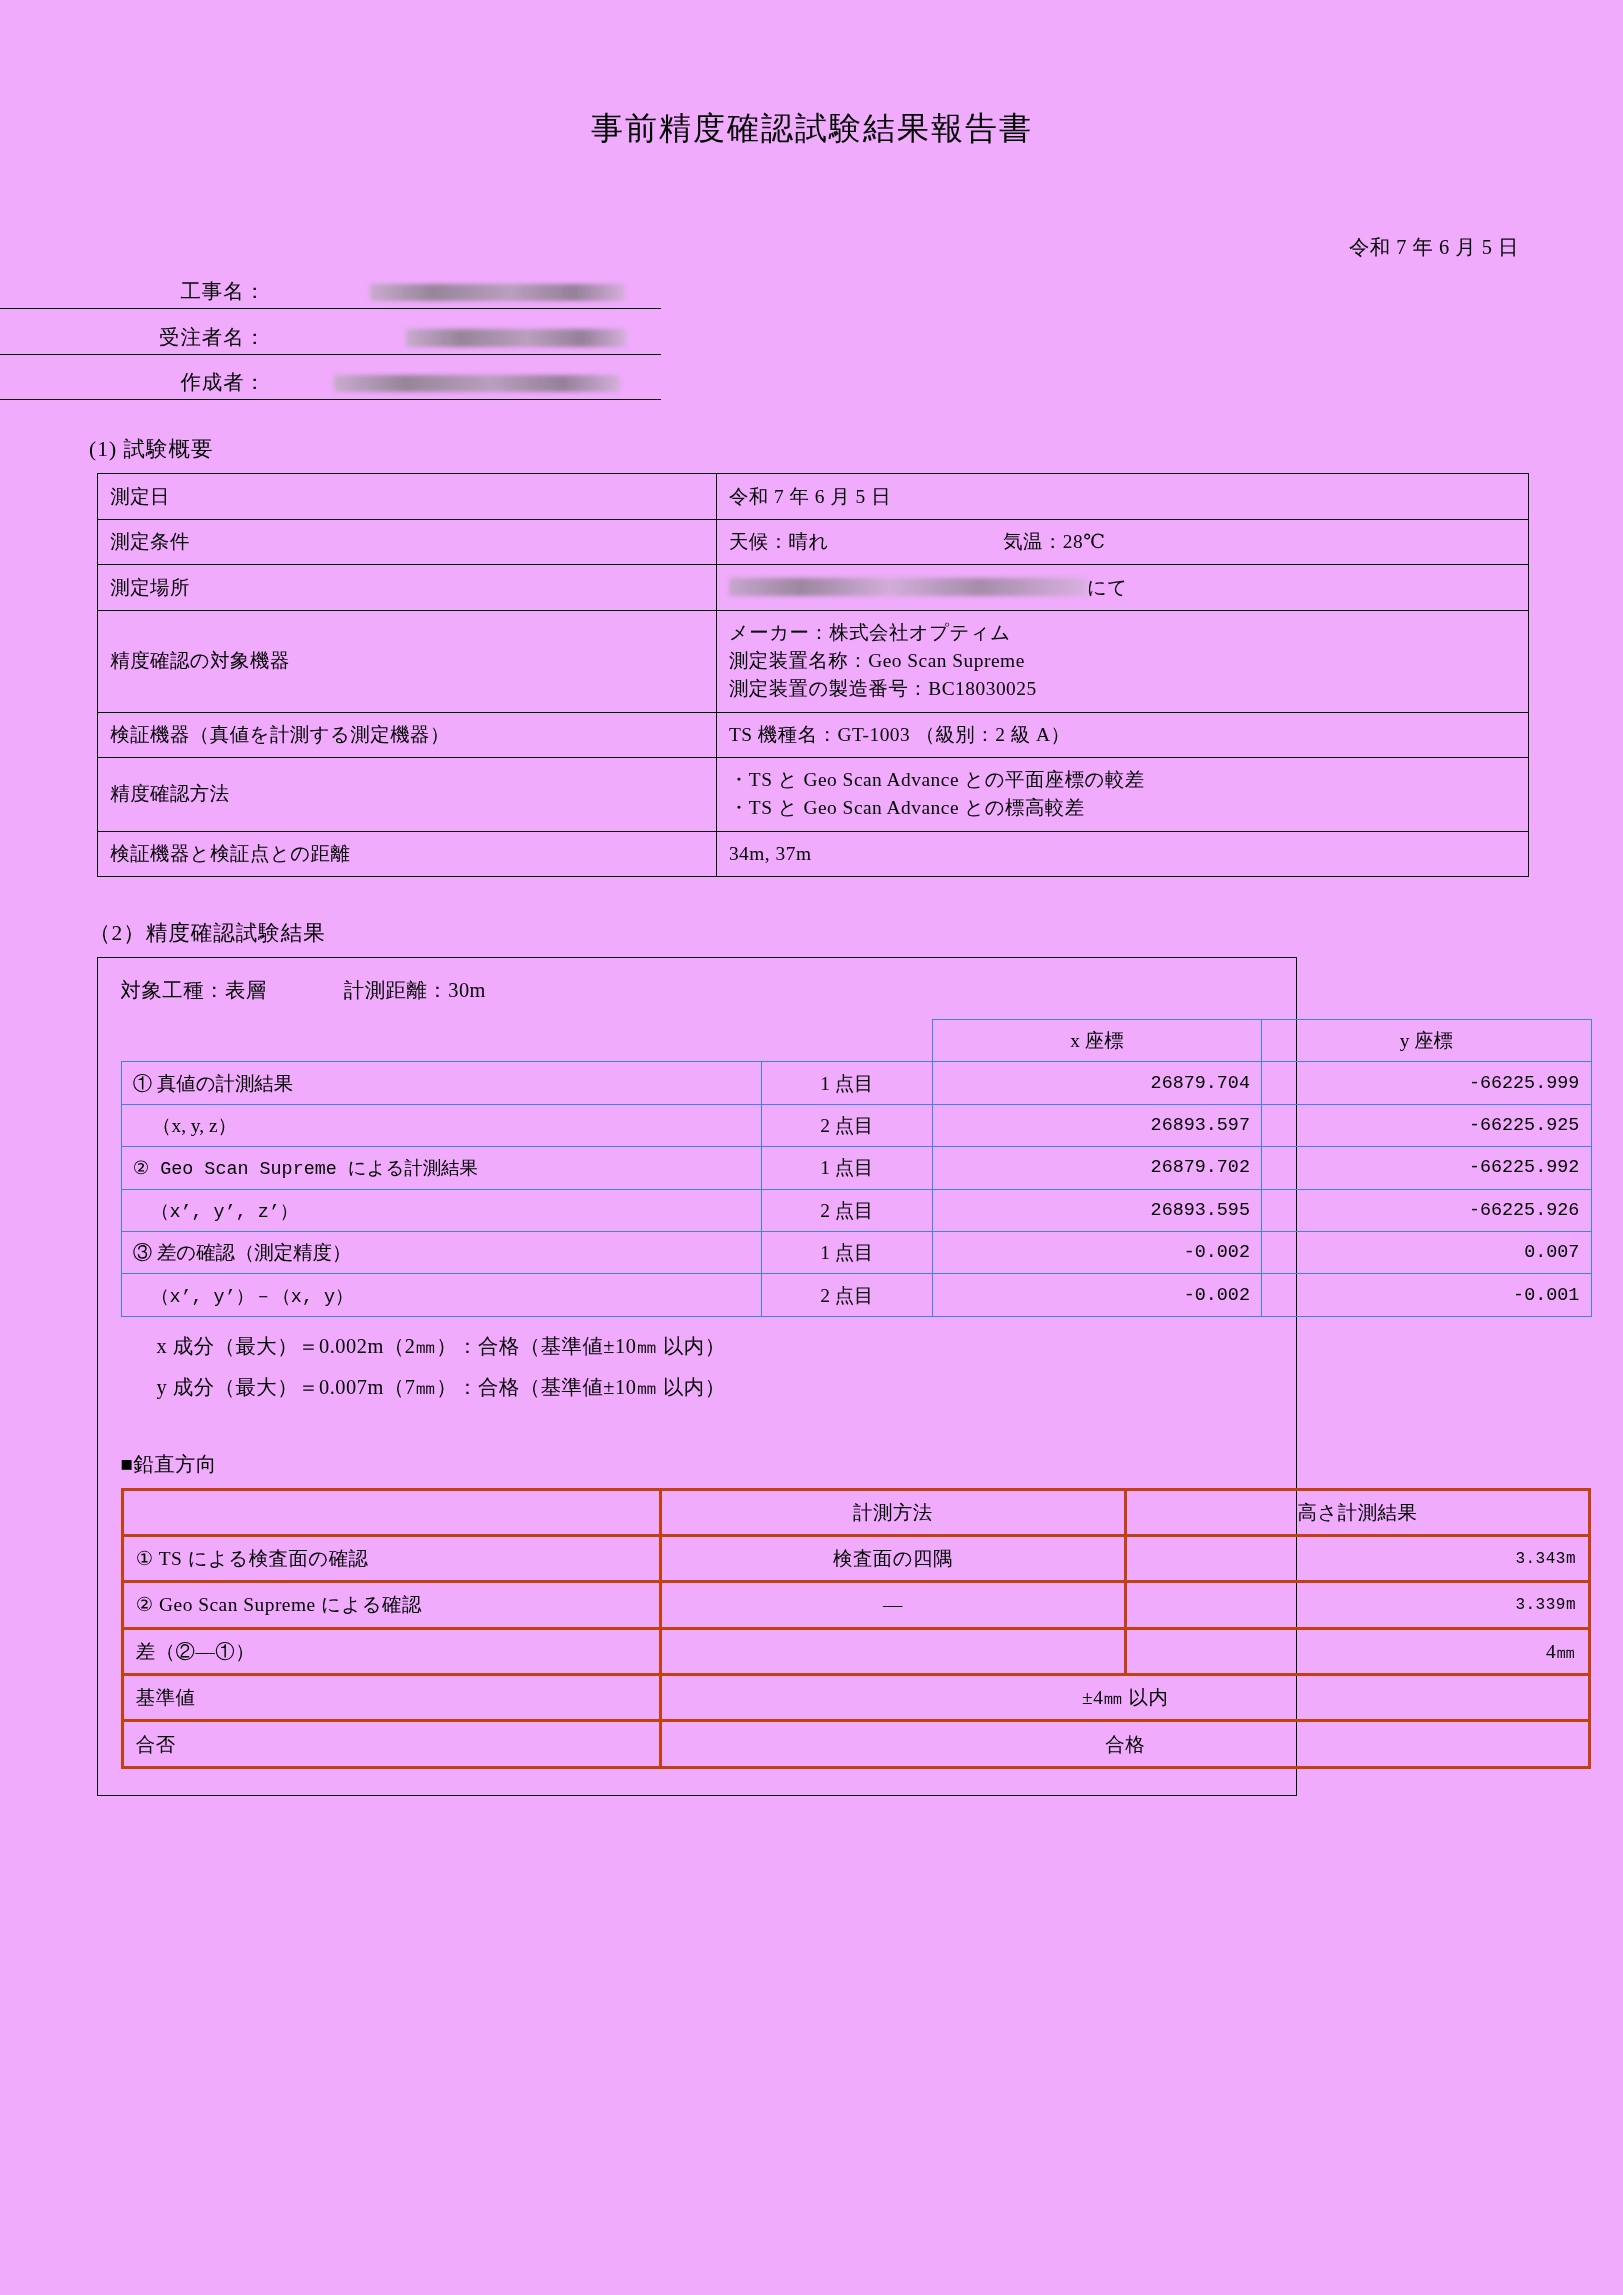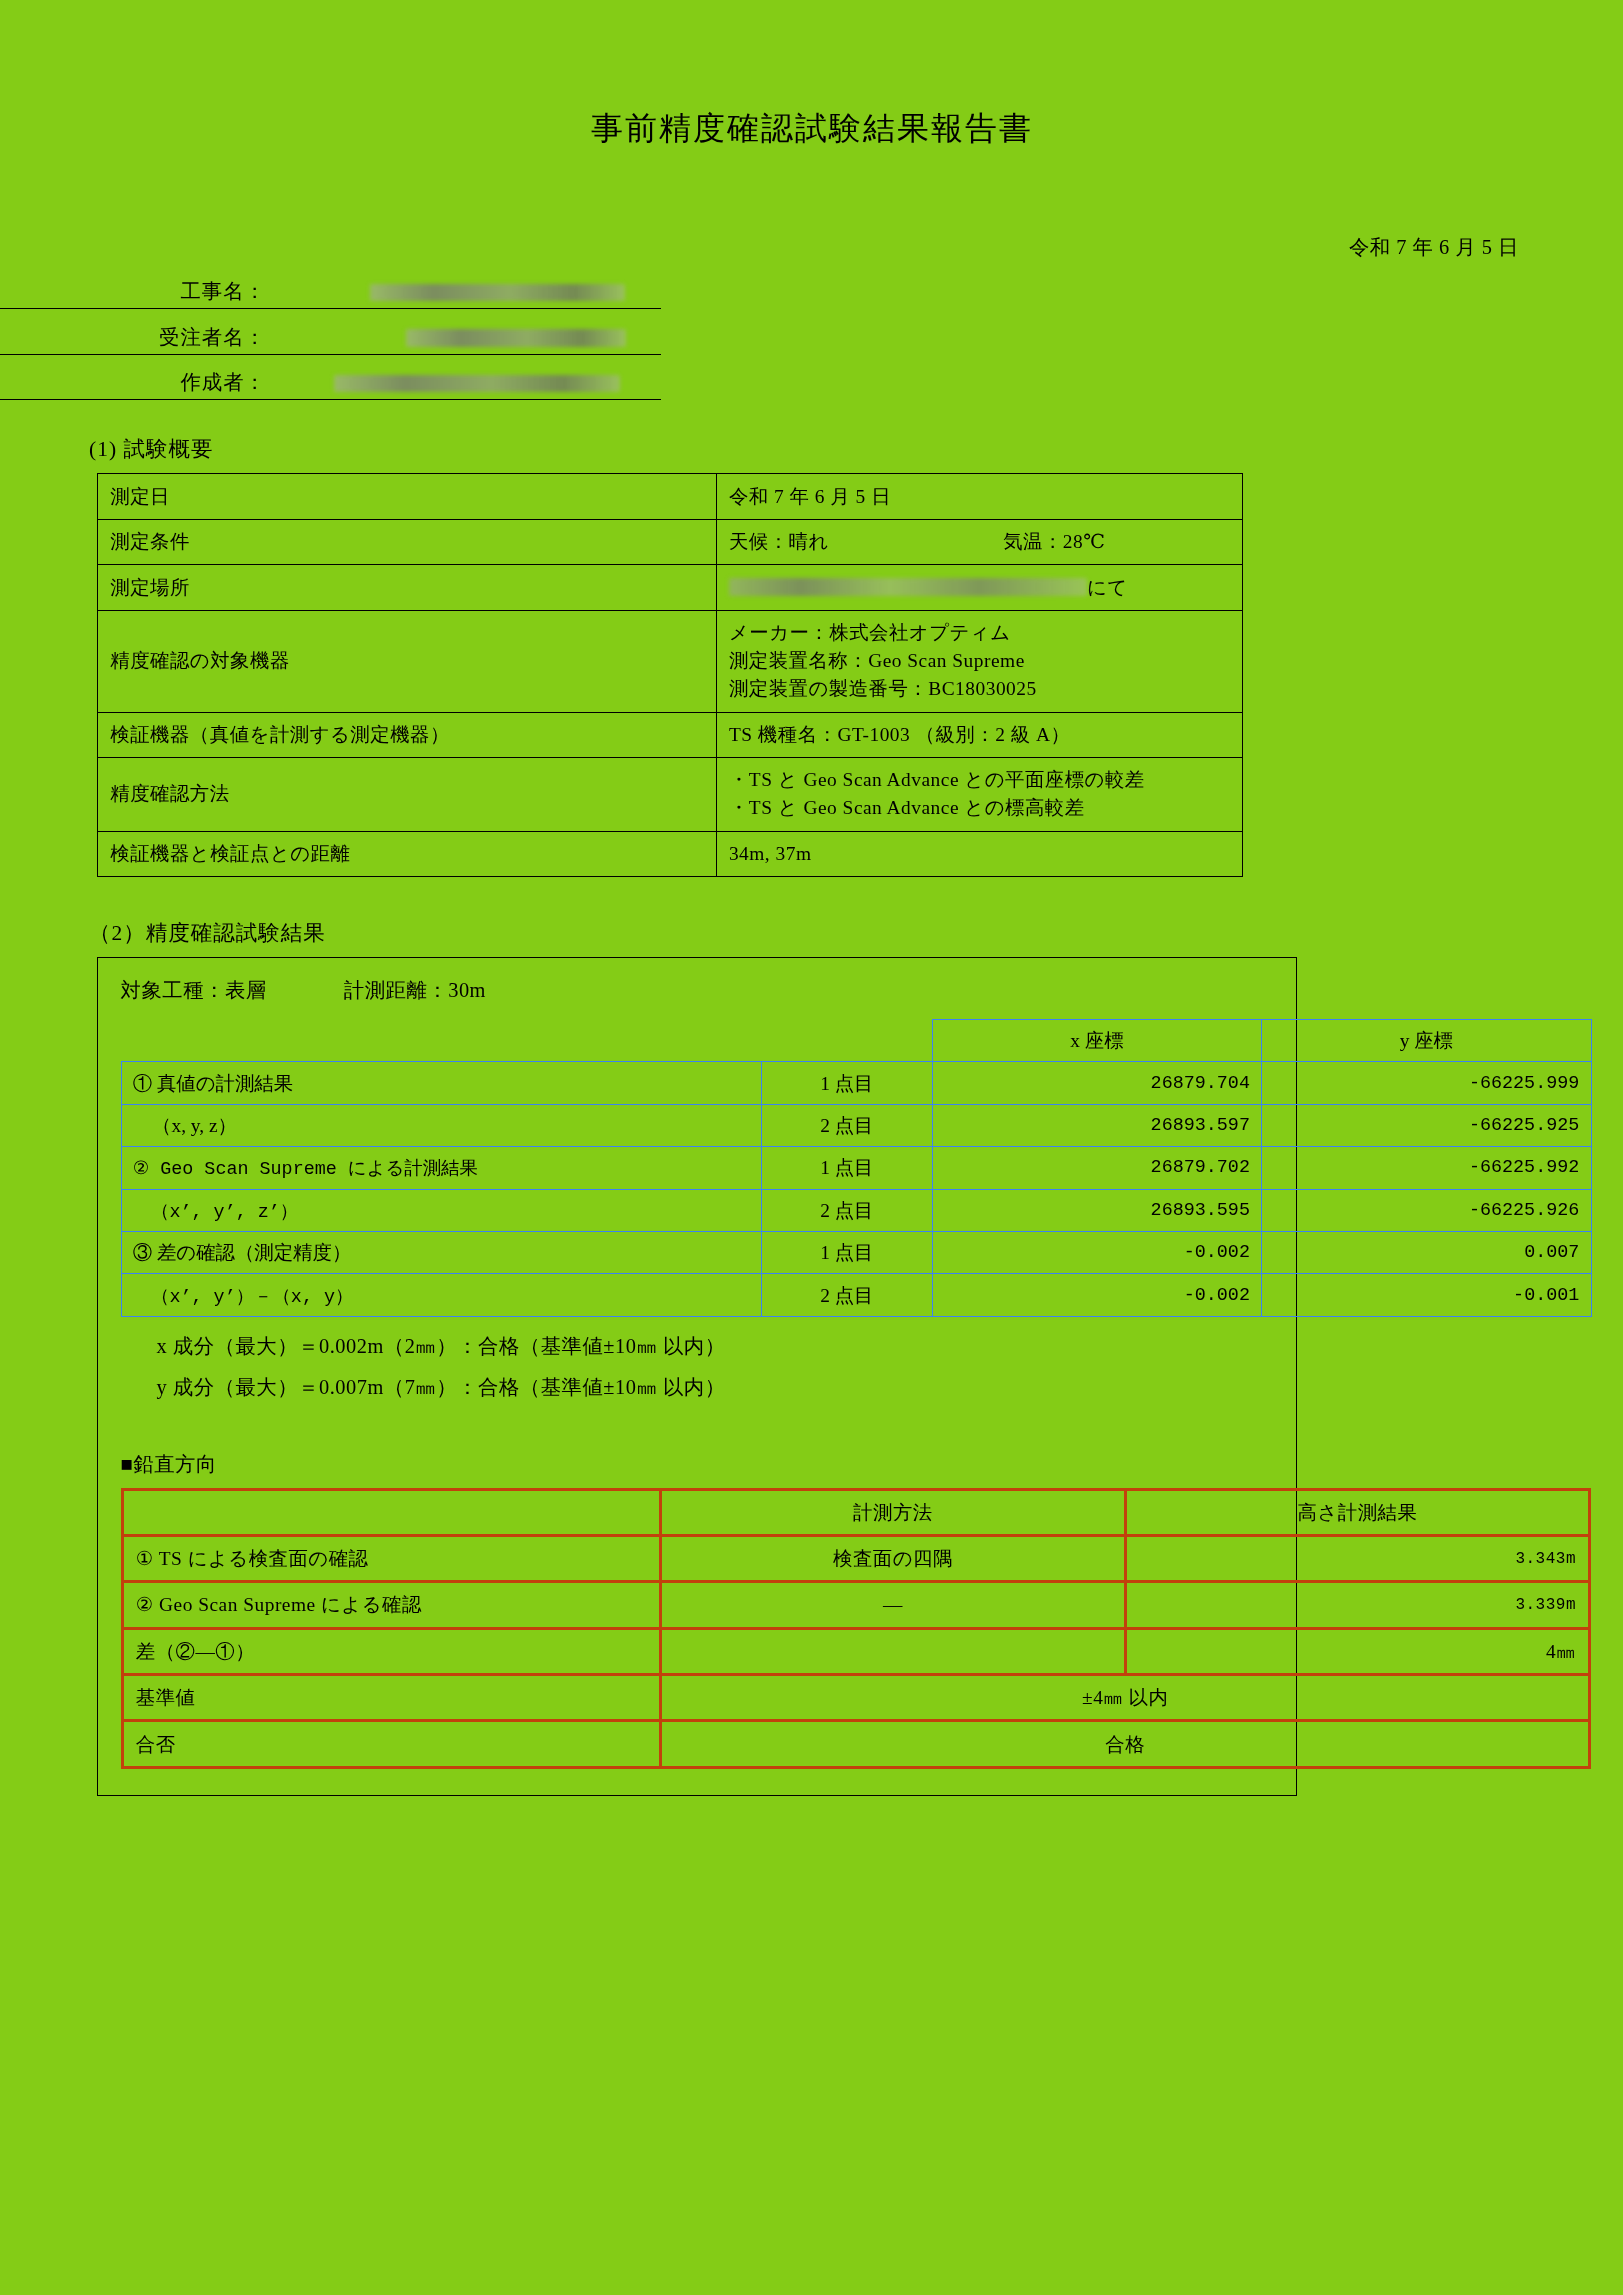--- a/index.html
+++ b/index.html
@@ -12,21 +12,21 @@
     font-family: "Liberation Serif", "DejaVu Serif", serif;
     color: #000000;
     -webkit-font-smoothing: antialiased;
   }
   .page {
     position: relative;
     width: 1624px;
     height: 2295px;
     box-sizing: border-box;
     padding: 0;
-    background: #84cc16;
+    background: #f0abfc;
     overflow: hidden;
   }
 
   
   .doc-title {
     text-align: center;
     font-size: 32px;
     letter-spacing: 2px;
     margin-top: 107px;
     font-weight: normal;
@@ -98,21 +98,21 @@
     margin-top: 41px;
   }
 
   
   table {
     border-collapse: collapse;
     font-size: 19.4px;
   }
   .t1 {
     margin-left: 97px;
-    width: 1146px;
+    width: 1432px;
     table-layout: fixed;
   }
   .t1 td {
     border: 1px solid #000;
     padding: 8.2px 12.3px;
     vertical-align: middle;
     line-height: 1.45;
     letter-spacing: 0.5px;
   }
   .t1 td.lbl { width: 593px; }

